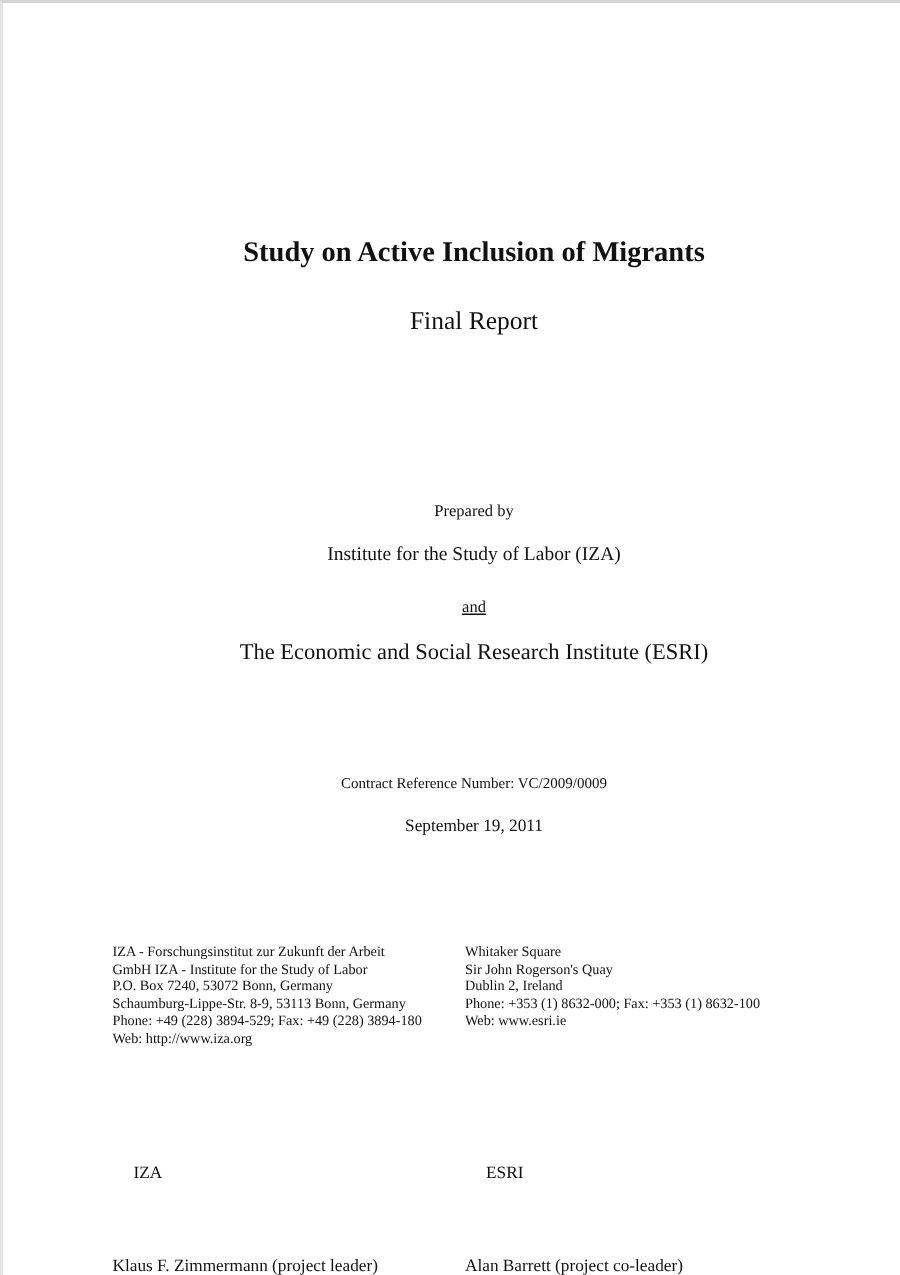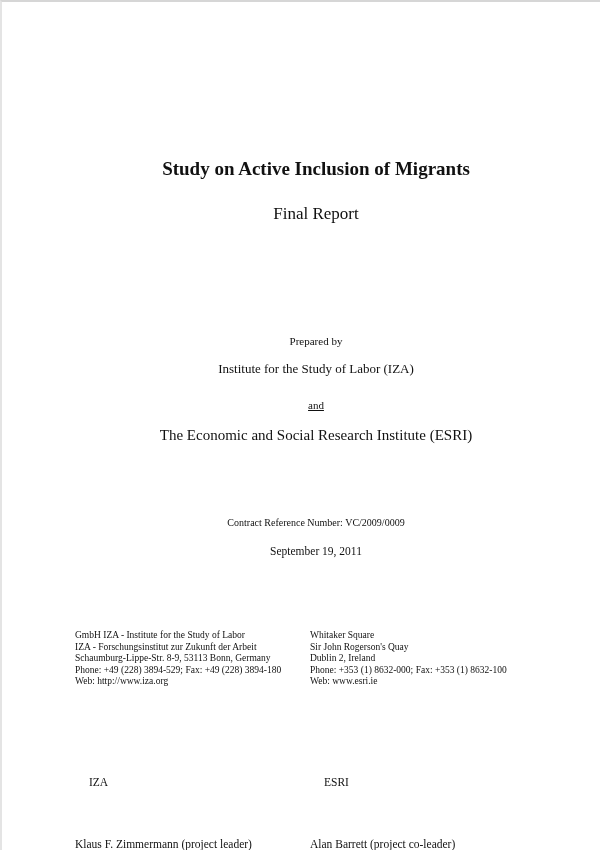--- a/index.html
+++ b/index.html
@@ -37,22 +37,23 @@
 <div class="center title">Study on Active Inclusion of Migrants</div>
 <div class="center subtitle">Final Report</div>
 <div class="center prepared">Prepared by</div>
 <div class="center org1">Institute for the Study of Labor (IZA)</div>
 <div class="center and">and</div>
 <div class="center org2">The Economic and Social Research Institute (ESRI)</div>
 <div class="center contract">Contract Reference Number: VC/2009/0009</div>
 <div class="center date">September 19, 2011</div>
 
 <div class="addr left">
+  <div>IZA - Forschungsinstitut zur Zukunft der Arbeit</div>
   <div>GmbH IZA - Institute for the Study of Labor</div>
-  <div>IZA - Forschungsinstitut zur Zukunft der Arbeit</div>
+  <div>P.O. Box 7240, 53072 Bonn, Germany</div>
   <div>Schaumburg-Lippe-Str. 8-9, 53113 Bonn, Germany</div>
   <div>Phone: +49 (228) 3894-529; Fax: +49 (228) 3894-180</div>
   <div>Web: http://www.iza.org</div>
 </div>
 
 <div class="addr right">
   <div>Whitaker Square</div>
   <div>Sir John Rogerson's Quay</div>
   <div>Dublin 2, Ireland</div>
   <div>Phone: +353 (1) 8632-000; Fax: +353 (1) 8632-100</div>

